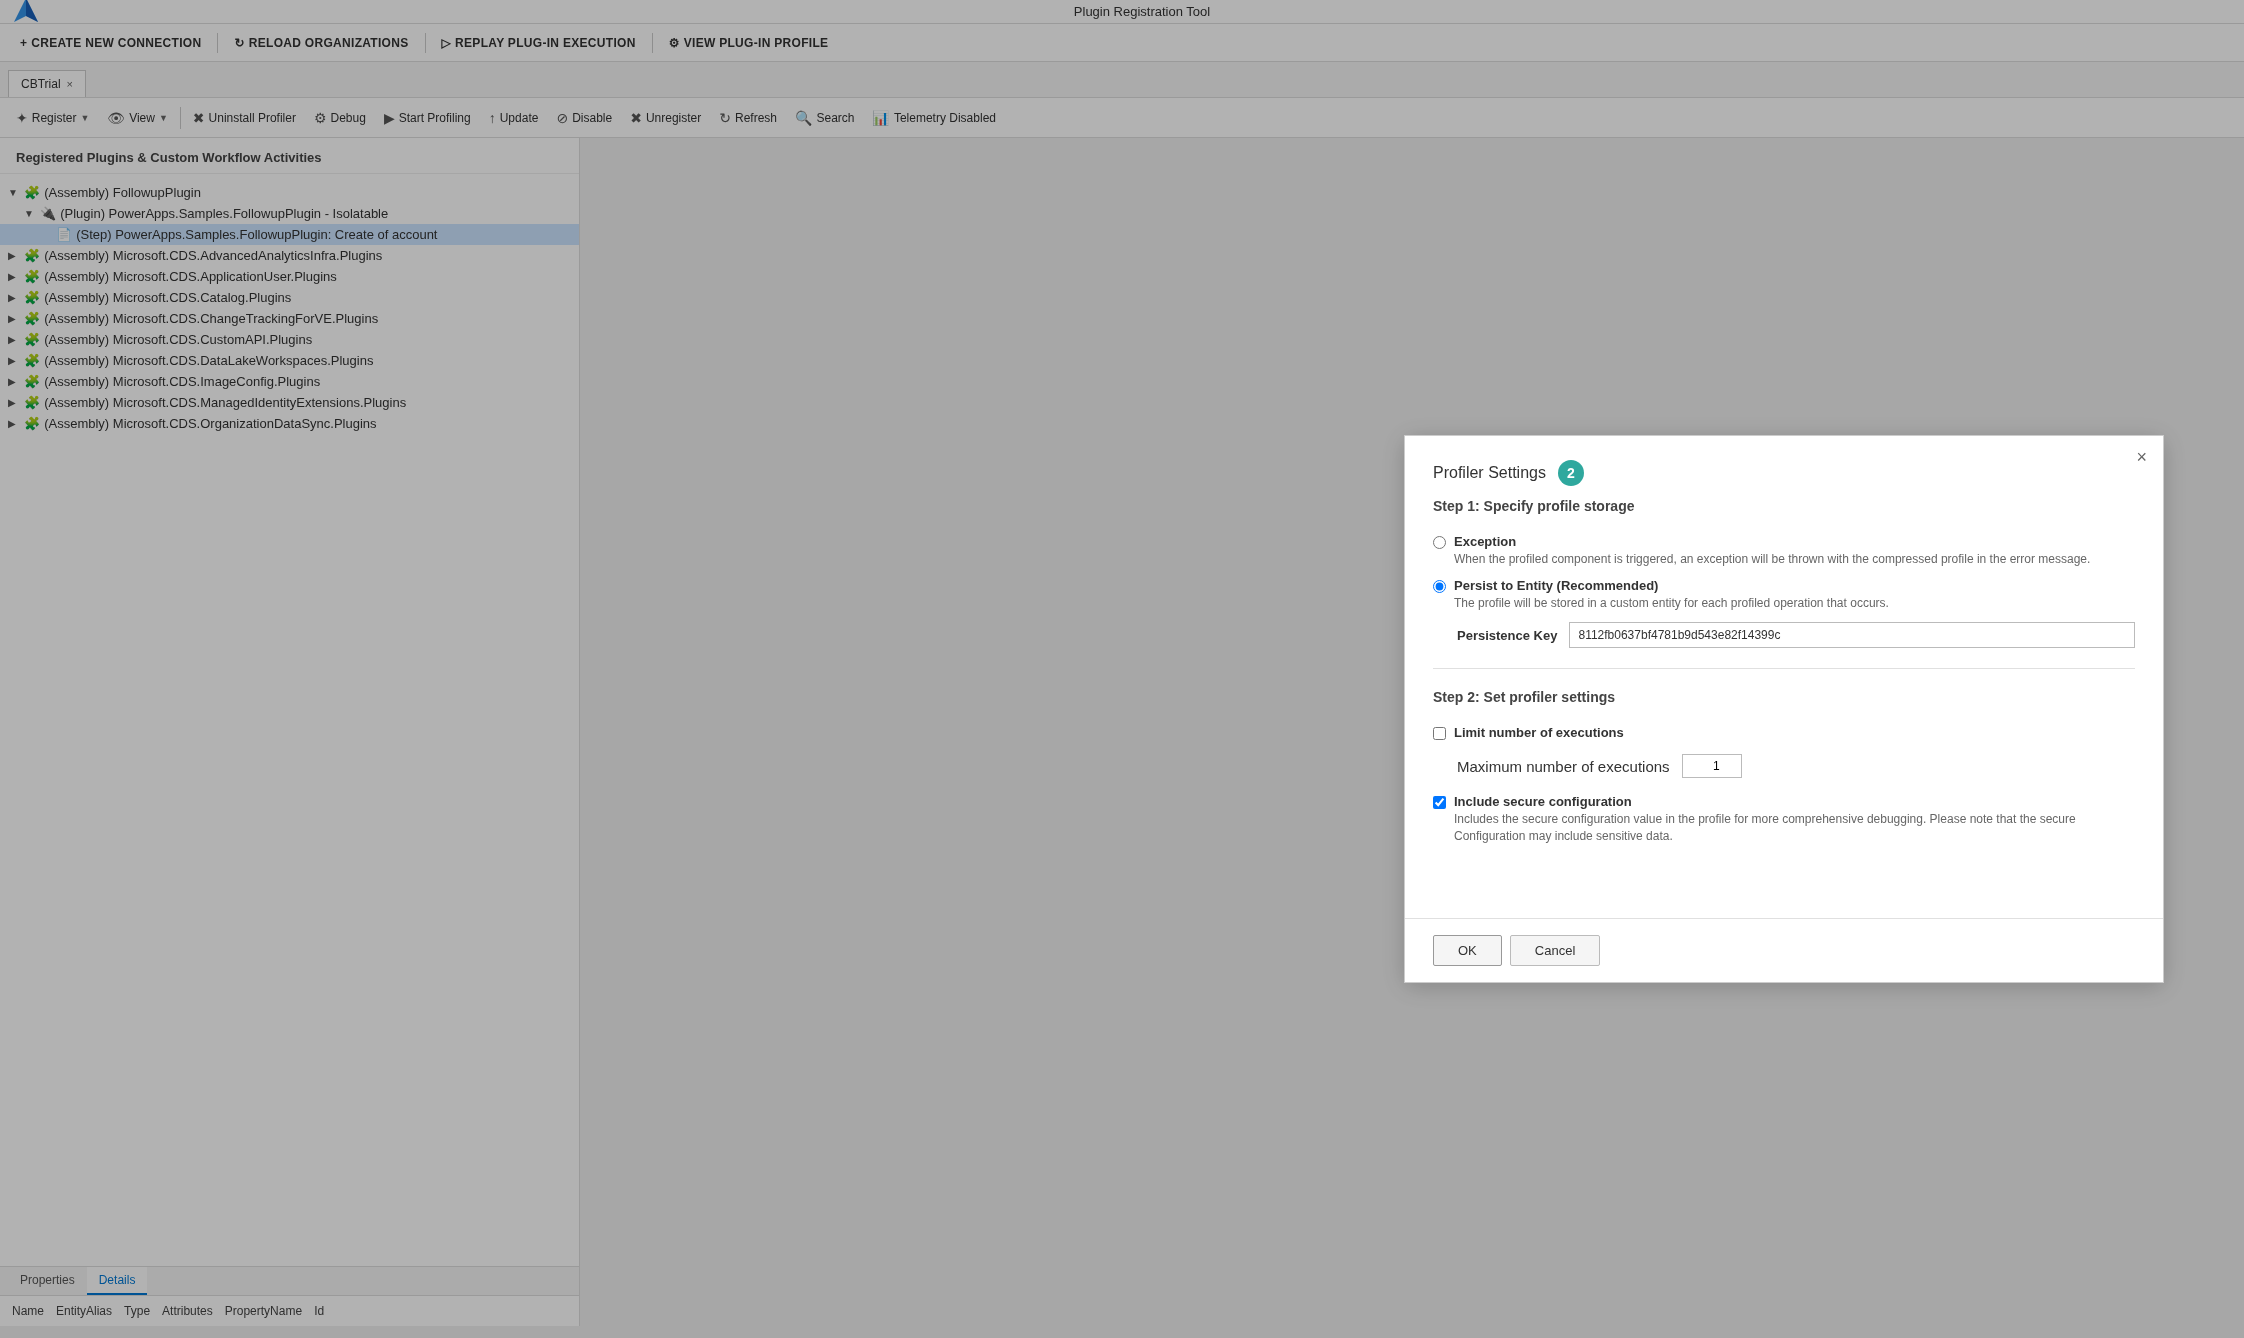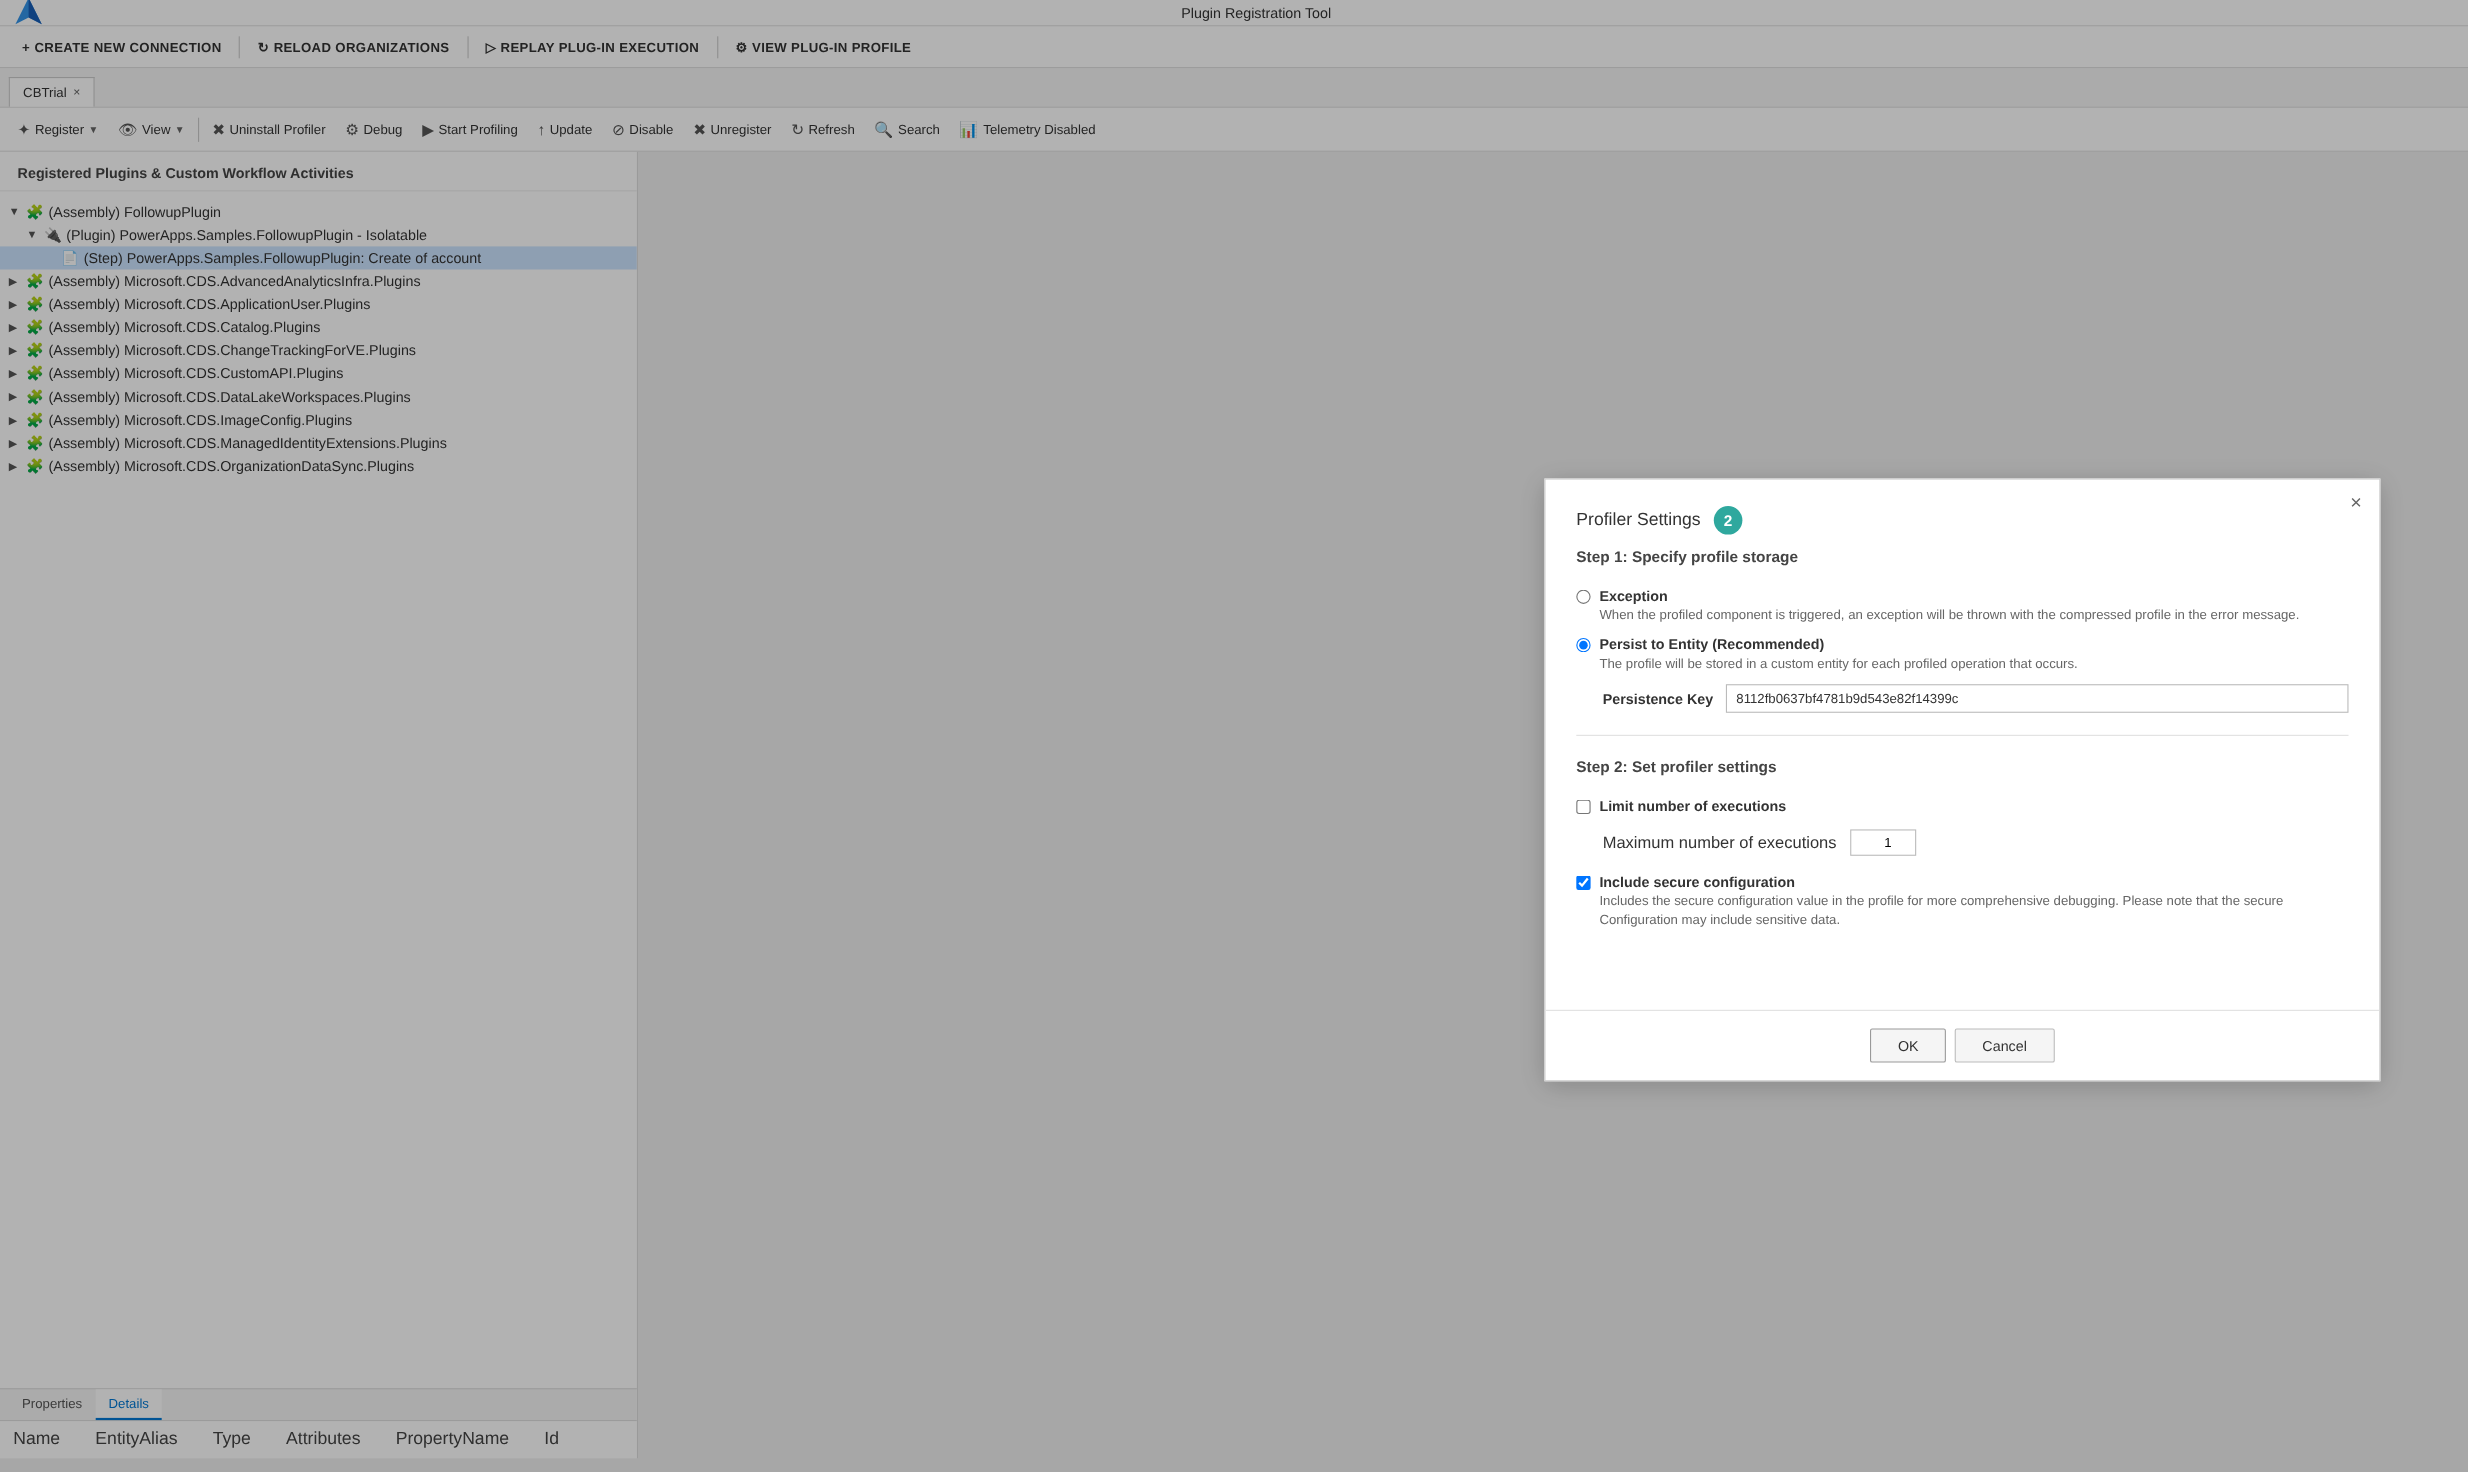--- a/index.html
+++ b/index.html
@@ -165,23 +165,23 @@
       border-bottom: 2px solid #0078d4;
       color: #0078d4;
     }
     .bottom-tab-content {
       padding: 8px 12px;
       font-size: 12px;
       background: #fff;
     }
     .column-headers {
       display: flex;
-      gap: 32px;
+      gap: 12px;
       color: #444;
-      font-size: 16px;
+      font-size: 12px;
     }
 
     
     .right-panel {
       flex: 1;
       background: #f0f0f0;
     }
 
     
     .modal-overlay {
@@ -309,21 +309,21 @@
       width: 60px;
       border: 1px solid #bbb;
       padding: 4px 6px;
       font-size: 12px;
       text-align: right;
     }
     .modal-footer {
       padding: 16px 28px;
       border-top: 1px solid #e0e0e0;
       display: flex;
-      justify-content: center;
+      justify-content: flex-start;
       gap: 8px;
       margin-top: 35px;
     }
     .btn {
       padding: 7px 24px;
       font-size: 13px;
       border: 1px solid #bbb;
       cursor: pointer;
       background: #f5f5f5;
       color: #333;

